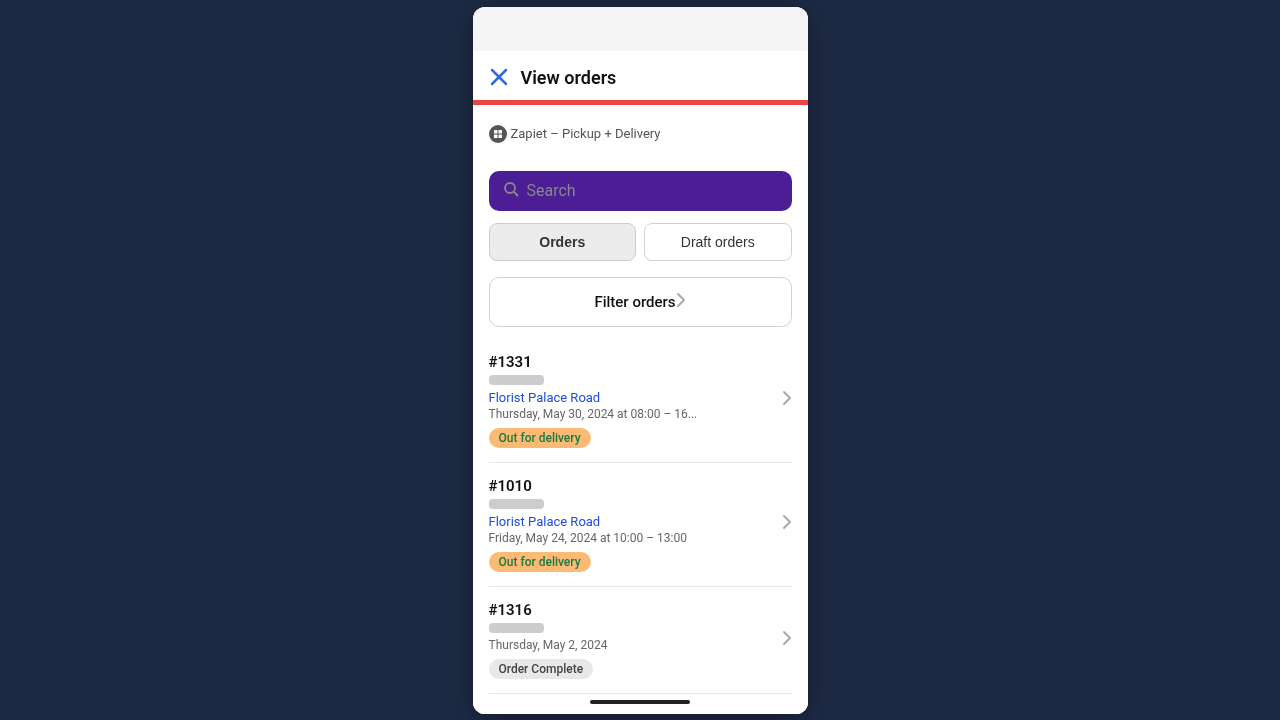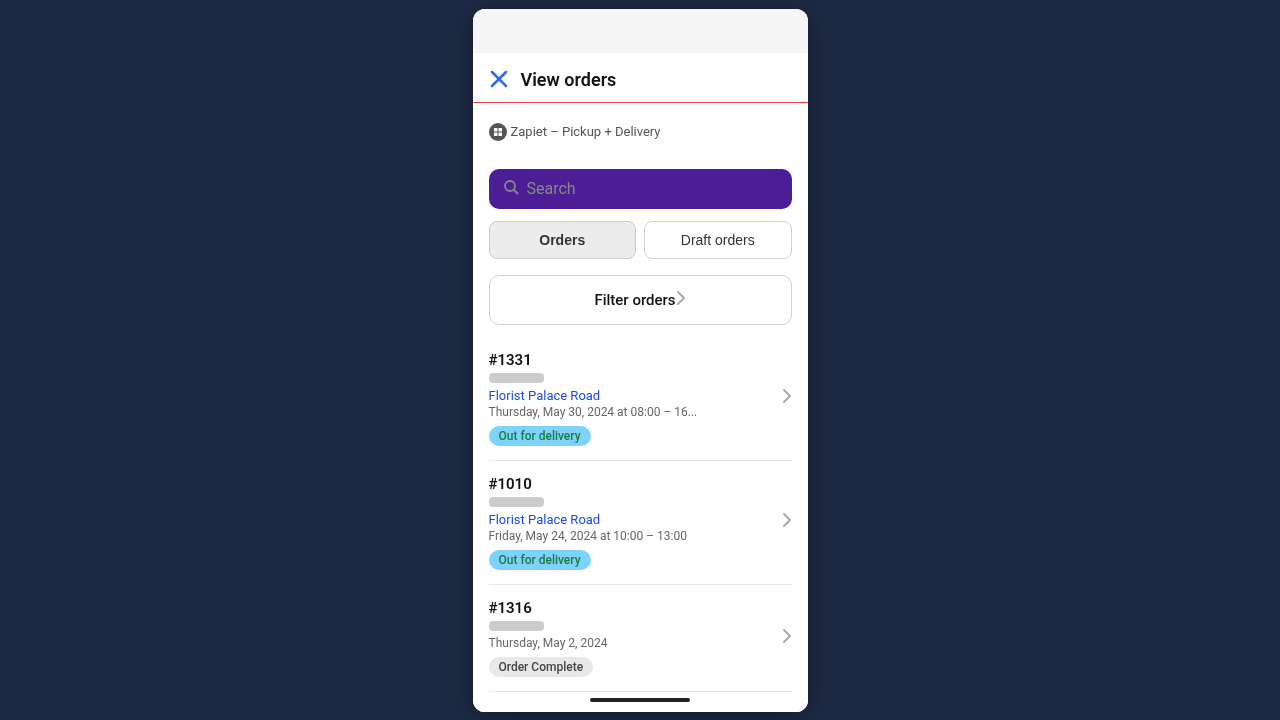--- a/index.html
+++ b/index.html
@@ -24,21 +24,21 @@
       background: #f5f5f5;
     }
     .content {
       background: #fff;
       padding: 0;
     }
     .header {
       display: flex;
       align-items: center;
       padding: 16px 16px 12px 16px;
-      border-bottom: 1px solid #ef4444;
+      border-bottom: 5px solid #ef4444;
     }
     .close-btn {
       cursor: pointer;
       margin-right: 12px;
       color: #2d6be4;
       font-size: 20px;
       display: flex;
       align-items: center;
     }
     .header-title {
@@ -166,21 +166,21 @@
       margin-bottom: 6px;
     }
     .badge {
       display: inline-block;
       padding: 3px 10px;
       border-radius: 14px;
       font-size: 12px;
       font-weight: 500;
     }
     .badge-delivery {
-      background: #7dd3fc;
+      background: #fdba74;
       color: #1a7a40;
     }
     .badge-complete {
       background: #e8e8e8;
       color: #444;
     }
     .order-chevron {
       color: #aaa;
       font-size: 16px;
       margin-left: 10px;

